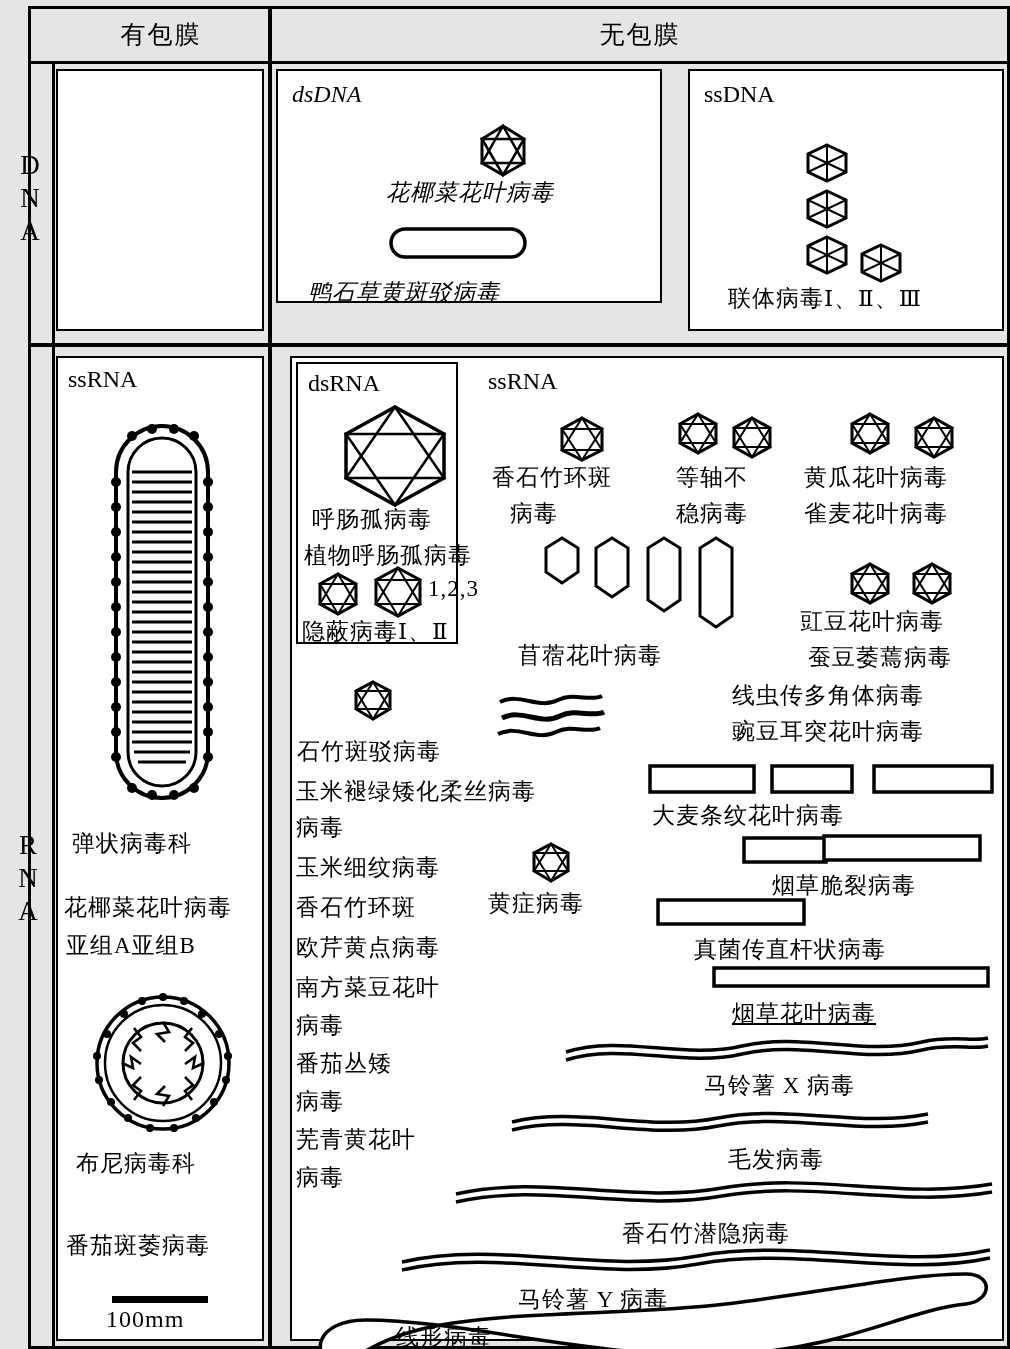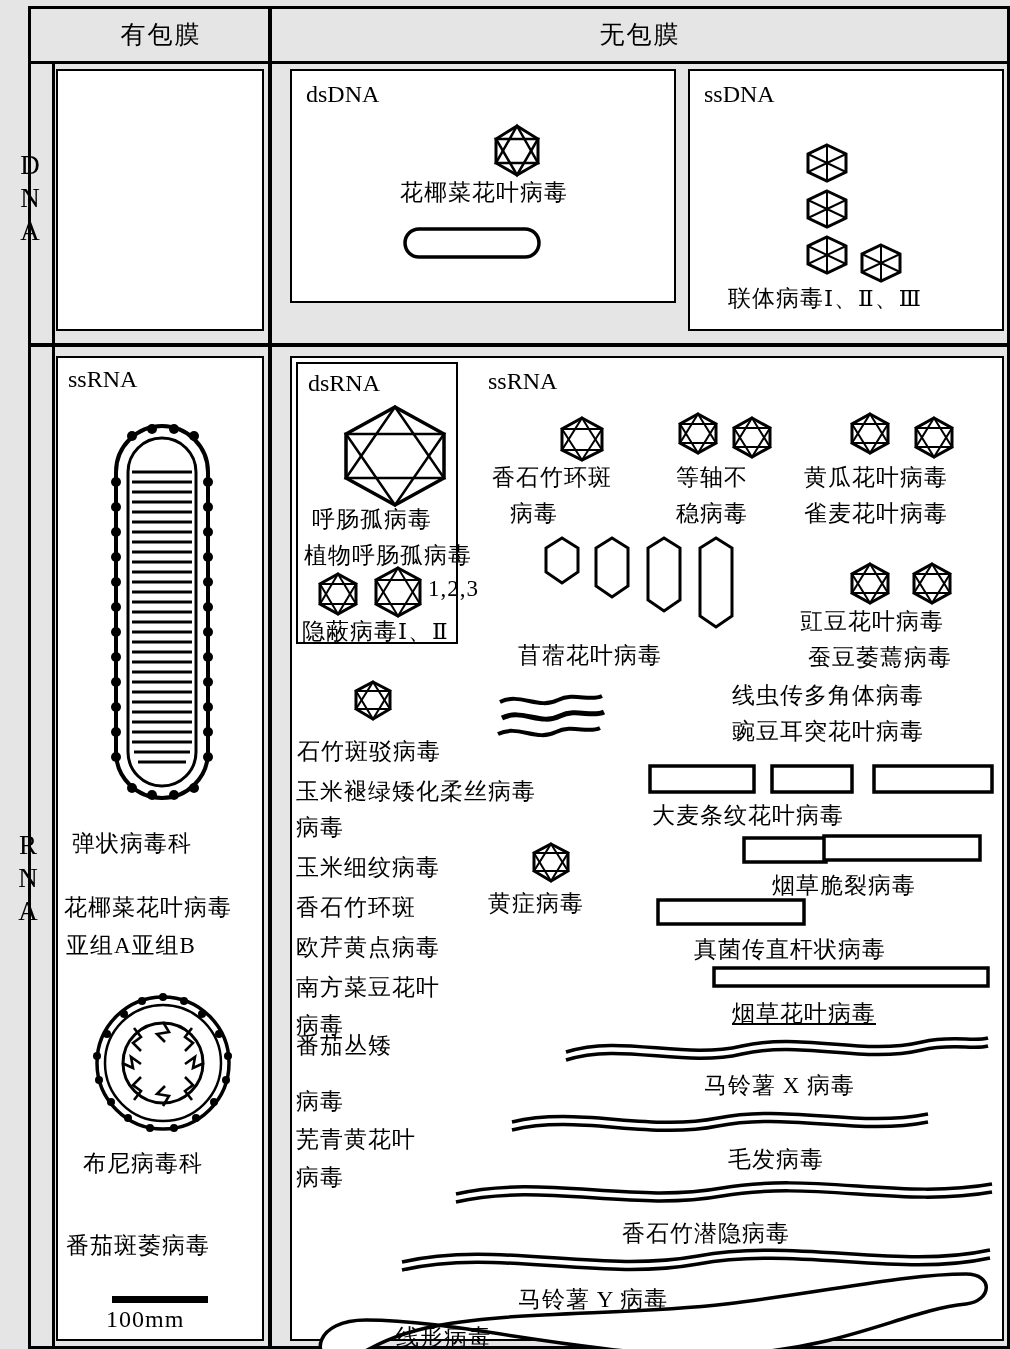--- a/index.html
+++ b/index.html
@@ -37,33 +37,34 @@
   <div class="line" style="left:268px;top:6px;width:4px;height:1343px;"></div>
 
   <div class="hdr" style="left:55px;top:18px;width:212px;">有包膜</div>
   <div class="hdr" style="left:272px;top:18px;width:736px;">无包膜</div>
 
   <div class="rowlabel" style="left:14px;top:150px;">DNA</div>
   <div class="rowlabel" style="left:12px;top:830px;">RNA</div>
 
   <div class="box" style="left:56px;top:69px;width:208px;height:262px;"></div>
 
-  <div class="box" style="left:290px;top:69px;width:386px;height:234px;">
+  <div class="box" style="left:276px;top:69px;width:386px;height:234px;font-style:italic;">
     <div class="lbl" style="left:14px;top:10px;">dsDNA</div>
 
     <svg width="54" height="54" style="left:198px;top:52px;">
       <polygon points="27,3 48,16 48,40 27,52 6,40 6,16" fill="#fff" stroke="#000" stroke-width="3"></polygon>
       <polygon points="27,3 48,40 6,40" fill="none" stroke="#000" stroke-width="2.5"></polygon>
       <polygon points="27,52 6,16 48,16" fill="none" stroke="#000" stroke-width="2.5"></polygon>
     </svg>
     <div class="cap" style="left:108px;top:106px;">花椰菜花叶病毒</div>
 
     <svg width="140" height="34" style="left:110px;top:155px;">
       <rect x="3" y="3" width="134" height="28" rx="14" ry="14" fill="#fff" stroke="#000" stroke-width="3.5"></rect>
     </svg>
+    <div class="cap" style="left:30px;top:206px;">鸭石草黄斑驳病毒</div>
   </div>
 
   <div class="box" style="left:688px;top:69px;width:316px;height:262px;">
     <div class="lbl" style="left:14px;top:10px;">ssDNA</div>
     <svg width="46" height="40" style="left:114px;top:72px;">
       <polygon points="23,2 42,11 42,29 23,38 4,29 4,11" fill="#fff" stroke="#000" stroke-width="3"></polygon>
       <path d="M4,11 L42,29 M42,11 L4,29 M23,2 L23,38" stroke="#000" stroke-width="2"></path>
     </svg>
     <svg width="46" height="40" style="left:114px;top:118px;">
       <polygon points="23,2 42,11 42,29 23,38 4,29 4,11" fill="#fff" stroke="#000" stroke-width="3"></polygon>
@@ -186,21 +187,21 @@
           <circle cx="40" cy="130" r="4"></circle>
           <circle cx="23" cy="114" r="4"></circle>
         <circle cx="11" cy="92" r="4"></circle>
           <circle cx="9" cy="68" r="4"></circle>
           <circle cx="19" cy="46" r="4"></circle>
         <circle cx="36" cy="26" r="4"></circle>
           <circle cx="54" cy="13" r="4"></circle>
       </g>
     </svg>
 
-    <div class="cap" style="left:25px;top:790px;">布尼病毒科</div>
+    <div class="cap" style="left:18px;top:790px;">布尼病毒科</div>
     <div class="cap" style="left:8px;top:872px;">番茄斑萎病毒</div>
 
     <div class="sb" style="left:54px;top:938px;width:96px;"></div>
     <div class="sbl" style="left:48px;top:948px;">100mm</div>
   </div>
 
   <div class="box" style="left:290px;top:356px;width:714px;height:985px;">
 
     <div class="box" style="left:4px;top:4px;width:162px;height:282px;">
       <div class="lbl" style="left:10px;top:6px;">dsRNA</div>
@@ -310,21 +311,21 @@
 
     <svg width="42" height="40" style="left:238px;top:484px;">
       <polygon points="21,2 38,11 38,29 21,39 4,29 4,11" fill="#fff" stroke="#000" stroke-width="3"></polygon>
       <polygon points="21,2 38,29 4,29" fill="none" stroke="#000" stroke-width="2"></polygon>
       <polygon points="21,39 4,11 38,11" fill="none" stroke="#000" stroke-width="2"></polygon>
     </svg>
     <div class="cap" style="left:196px;top:530px;">黄症病毒</div>
 
     <div class="cap" style="left:4px;top:614px;">南方菜豆花叶</div>
     <div class="cap" style="left:4px;top:652px;">病毒</div>
-    <div class="cap" style="left:4px;top:672px;">番茄丛矮</div>
+    <div class="cap" style="left:4px;top:690px;">番茄丛矮</div>
     <div class="cap" style="left:4px;top:728px;">病毒</div>
     <div class="cap" style="left:4px;top:766px;">芜青黄花叶</div>
     <div class="cap" style="left:4px;top:804px;">病毒</div>
 
     <svg width="108" height="30" style="left:356px;top:406px;">
       <rect x="2" y="2" width="104" height="26" fill="#fff" stroke="#000" stroke-width="3.5"></rect>
     </svg>
     <svg width="84" height="30" style="left:478px;top:406px;">
       <rect x="2" y="2" width="80" height="26" fill="#fff" stroke="#000" stroke-width="3.5"></rect>
     </svg>

